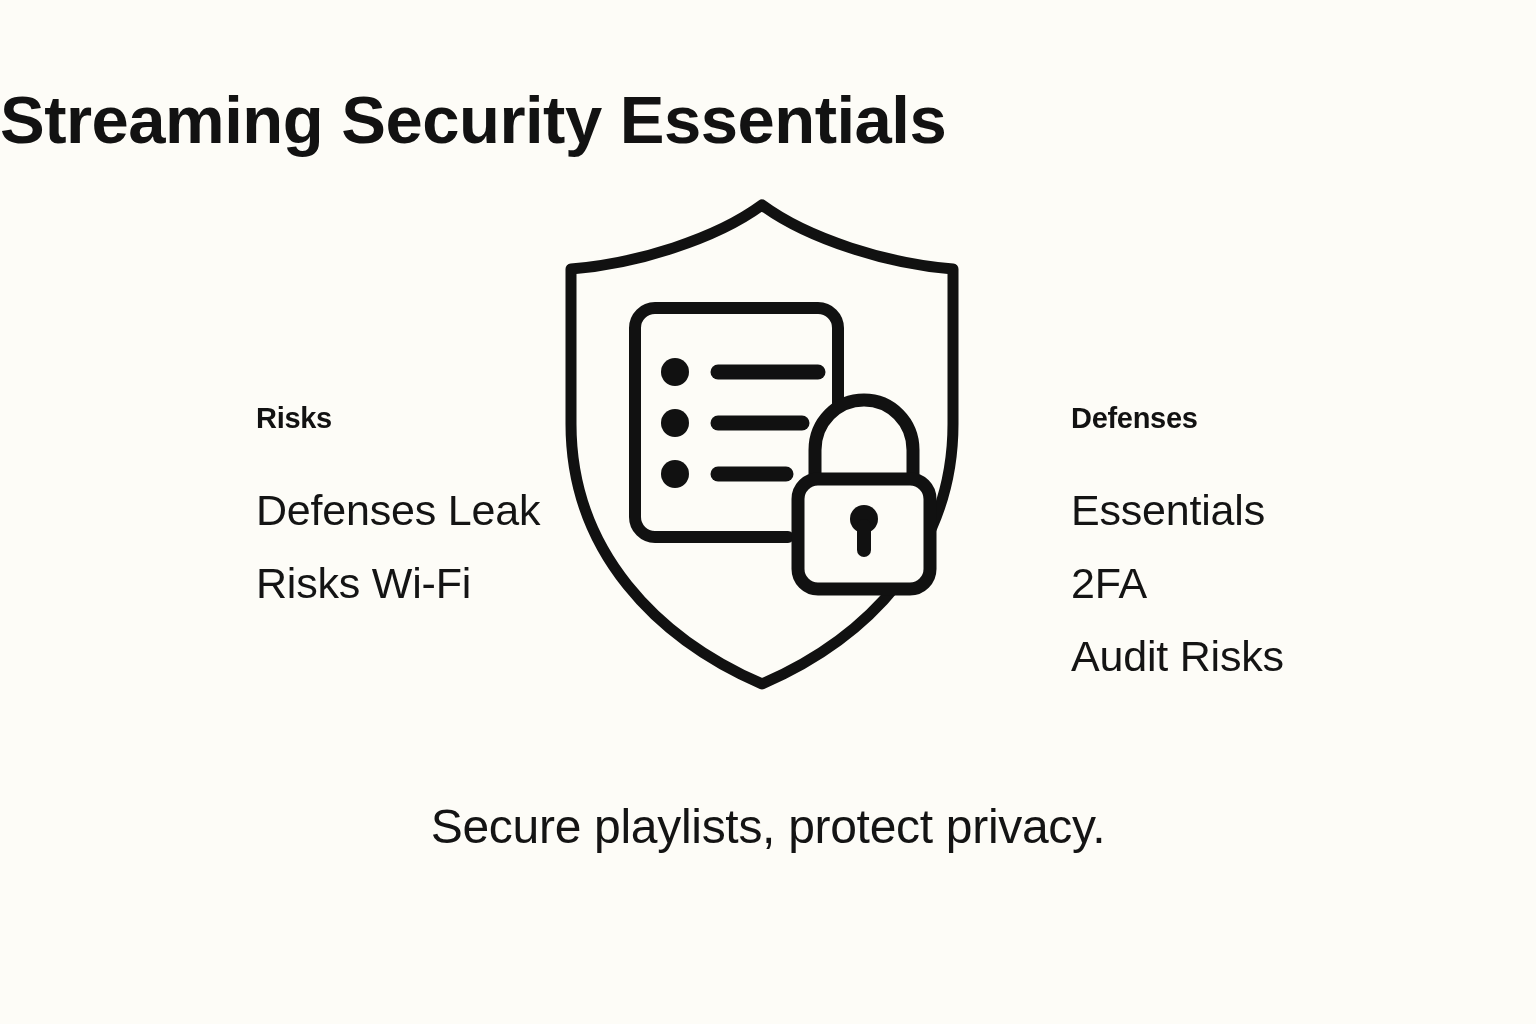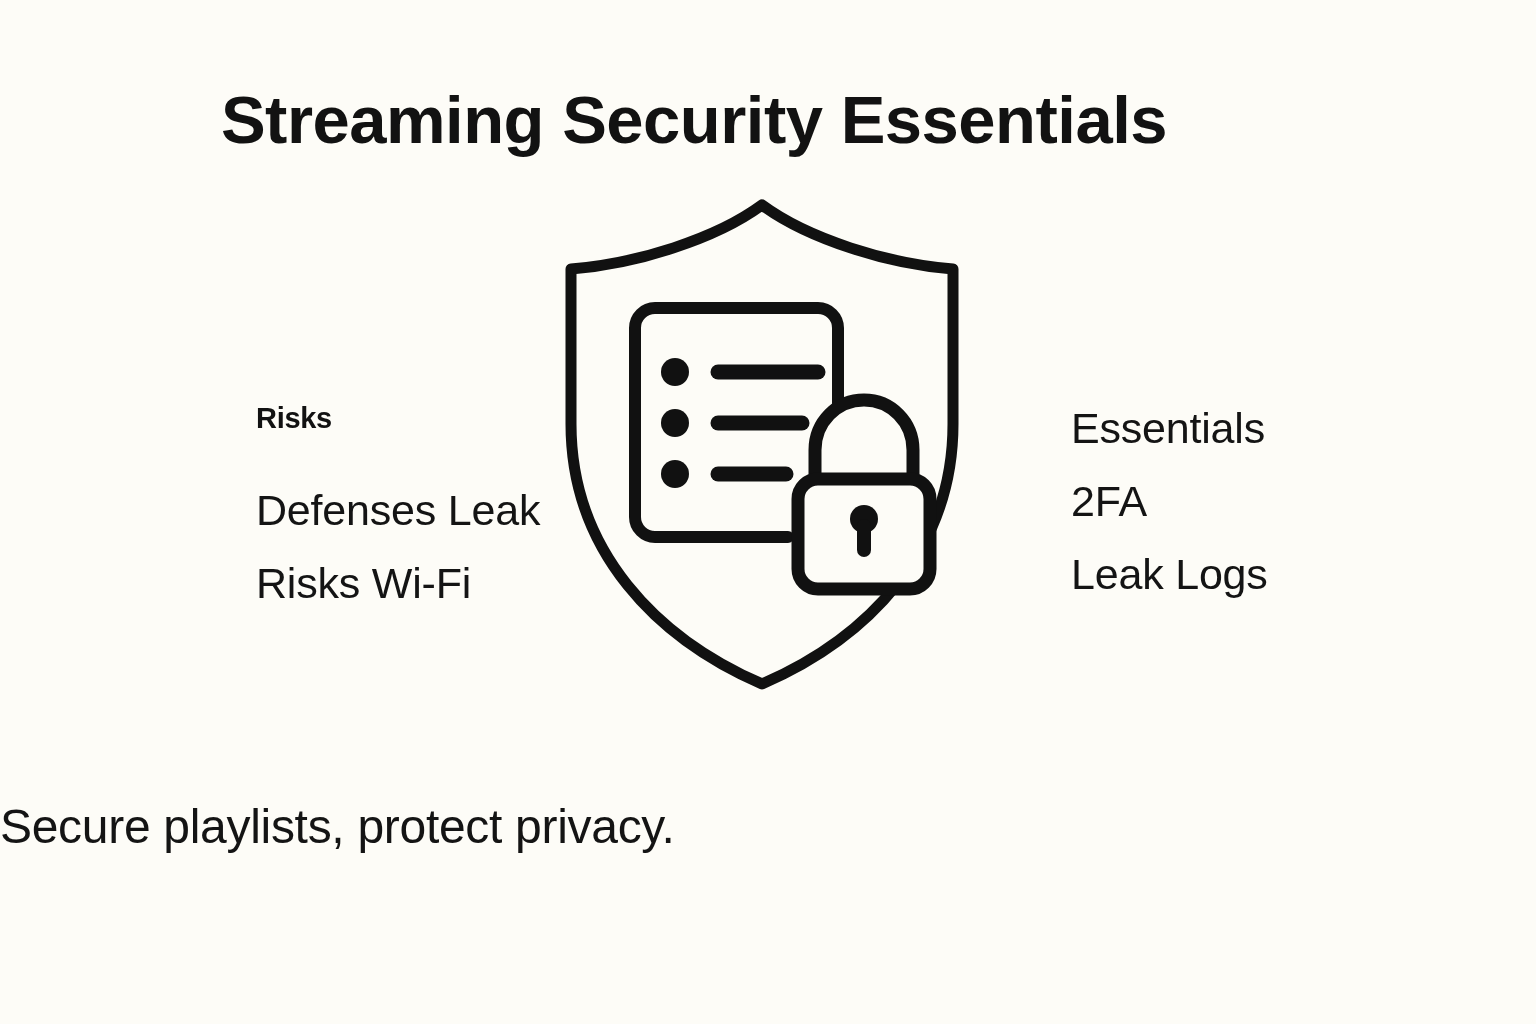--- a/index.html
+++ b/index.html
@@ -19,21 +19,20 @@
     height: 1024px;
     background: #FDFCF7;
   }
 
   
   #title {
     position: absolute;
     left: 0;
     top: 80px;
     width: 1388px;
-    text-align: center;
     font-size: 67px;
     font-weight: bold;
     letter-spacing: -0.5px;
     color: #121212;
     line-height: 80px;
     white-space: nowrap;
   }
 
   
   .column {
@@ -65,20 +64,21 @@
     letter-spacing: -0.2px;
     white-space: nowrap;
   }
 
   
   #footer-caption {
     position: absolute;
     left: 0;
     top: 798px;
     width: 1536px;
+    text-align: center;
     font-size: 48px;
     font-weight: normal;
     color: #141414;
     line-height: 58px;
     letter-spacing: -0.3px;
     white-space: nowrap;
   }
 
   
   #shield-icon-wrap {
@@ -99,24 +99,25 @@
 
   <div class="column" id="risks-column">
     <div class="column-heading">Risks</div>
     <ul class="column-list">
       <li>Defenses Leak</li>
       <li>Risks Wi-Fi</li>
     </ul>
   </div>
 
   <div class="column" id="defenses-column">
+    <div class="column-heading">Defenses</div>
     <ul class="column-list">
       <li>Essentials</li>
       <li>2FA</li>
-      <li>Leak Logs</li>
+      <li>Audit Risks</li>
     </ul>
   </div>
 
   <div id="shield-icon-wrap">
     <svg width="424" height="504" viewBox="0 0 424 504" fill="none" xmlns="http://www.w3.org/2000/svg">
 
       <path d="M 15 77
                C 80 72 160 47 206 13
                C 252 47 332 72 397 77
                L 397 232

